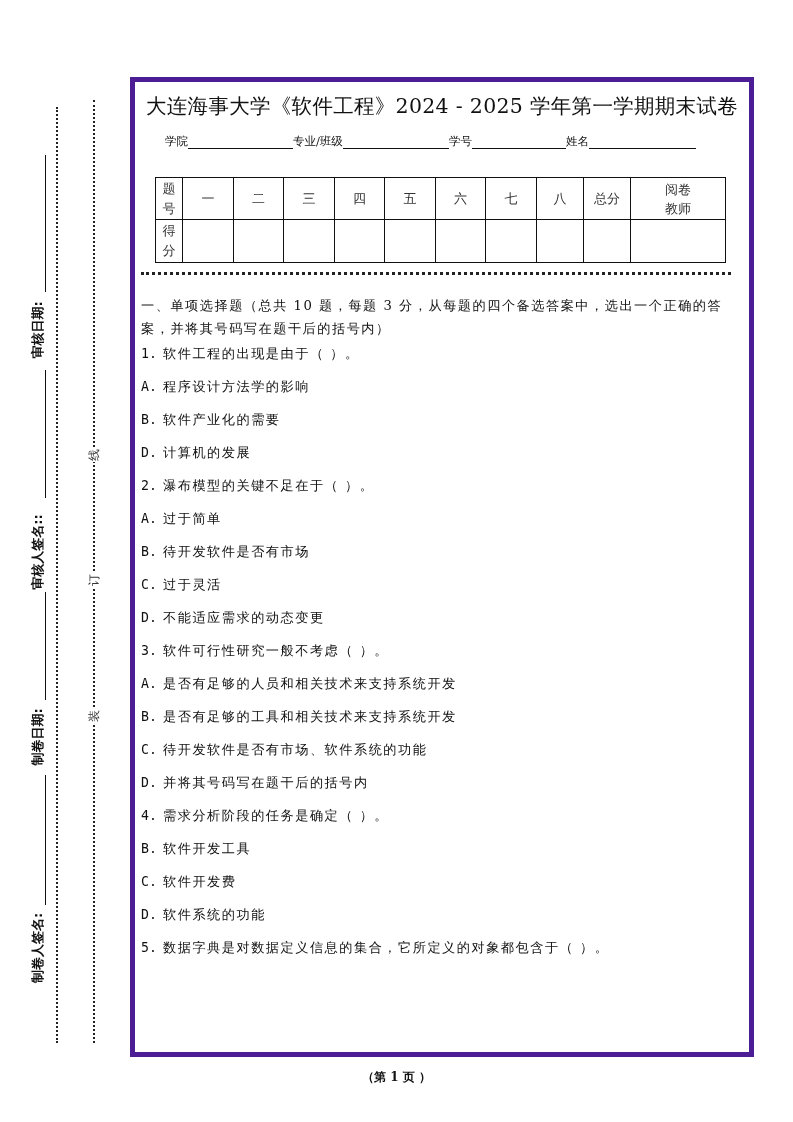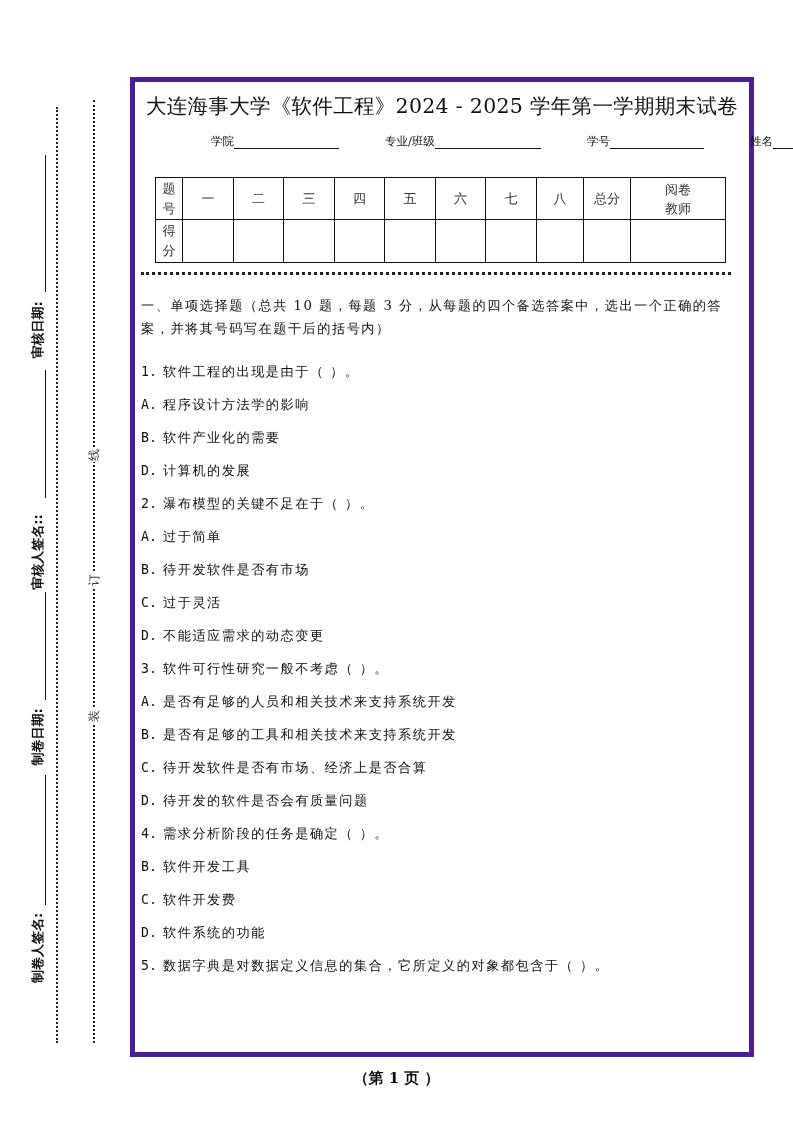--- a/index.html
+++ b/index.html
@@ -12,37 +12,37 @@
   .vlabel { position:absolute; font-family:"DejaVu Sans","Liberation Sans",sans-serif;
             font-weight:bold; font-size:13px; white-space:nowrap;
             transform:translate(-50%,-50%) rotate(-90deg); letter-spacing:0px; }
   .vmark { position:absolute; font-size:12px; color:#333; transform:translate(-50%,-50%) rotate(-90deg);
            background:#fff; padding:0 1px; }
 
   
   .frame { position:absolute; left:130px; top:77px; width:614px; height:970px; border:5px solid #4c1d95; }
   .title { position:absolute; left:0; right:0; top:10px; text-align:center; font-size:20.5px; letter-spacing:0.3px; }
   .info { position:absolute; left:30px; top:52px; font-size:11.5px; display:flex; align-items:flex-end; }
-  .info .lbl { white-space:nowrap;margin-left:46px; }
+  .info .lbl { white-space:nowrap; }
   .info .blank { display:inline-block; border-bottom:1px solid #111; height:12px; }
 
   table.score { position:absolute; left:20px; top:95px; border-collapse:collapse; font-size:13px; color:#333; }
   table.score td { border:1px solid #111; text-align:center; padding:0; }
   .hdr td { height:41px; }
   .scr td { height:42px; }
   .narrow { width:26px; font-size:13px; line-height:20px; }
 
   .sep { position:absolute; left:6px; right:18px; top:190px; border-top:3px dotted #222; }
 
   .content { position:absolute; left:6px; right:10px; top:212px; font-size:13.2px; letter-spacing:1.5px; }
-  .section { line-height:23px; margin-bottom:21px; }
+  .section { line-height:23px; margin-bottom:3px; }
   .line { height:33px; line-height:22px; white-space:nowrap; }
   .key { font-family:"DejaVu Sans Mono","Liberation Mono",monospace; letter-spacing:0; display:inline-block; width:22px; }
 
-  .footer { position:absolute; left:0; right:0; top:1069px; text-align:center; font-size:15px; font-weight:bold; }
+  .footer { position:absolute; left:0; right:0; top:1069px; text-align:center; font-size:12px; font-weight:bold; }
 </style>
 </head>
 <body>
 
 <div>
   <div class="dotline" style="left:56px; top:107px; height:936px;"></div>
   <div class="dotline" style="left:93px; top:100px; height:943px;"></div>
 
   <div class="solidline" style="left:45px; top:155px; height:137px;"></div>
   <div class="solidline" style="left:45px; top:370px; height:128px;"></div>
@@ -130,22 +130,22 @@
       <div class="line"><span class="key">A.</span><span>过于简单</span></div>
       <div class="line"><span class="key">B.</span><span>待开发软件是否有市场</span></div>
       <div class="line"><span class="key">C.</span><span>过于灵活</span></div>
       <div class="line"><span class="key">D.</span><span>不能适应需求的动态变更</span></div>
     </div>
 
     <div>
       <div class="line"><span class="key">3.</span><span>软件可行性研究一般不考虑（   ）。</span></div>
       <div class="line"><span class="key">A.</span><span>是否有足够的人员和相关技术来支持系统开发</span></div>
       <div class="line"><span class="key">B.</span><span>是否有足够的工具和相关技术来支持系统开发</span></div>
-      <div class="line"><span class="key">C.</span><span>待开发软件是否有市场、经济上是否合算</span></div>
-      <div class="line"><span class="key">D.</span><span>待开发的软件是否会有质量问题</span></div>
+      <div class="line"><span class="key">C.</span><span>待开发软件是否有市场、软件系统的功能</span></div>
+      <div class="line"><span class="key">D.</span><span>并将其号码写在题干后的括号内</span></div>
     </div>
 
     <div>
       <div class="line"><span class="key">4.</span><span>需求分析阶段的任务是确定（   ）。</span></div>
       <div class="line"><span class="key">B.</span><span>软件开发工具</span></div>
       <div class="line"><span class="key">C.</span><span>软件开发费</span></div>
       <div class="line"><span class="key">D.</span><span>软件系统的功能</span></div>
     </div>
 
     <div>

